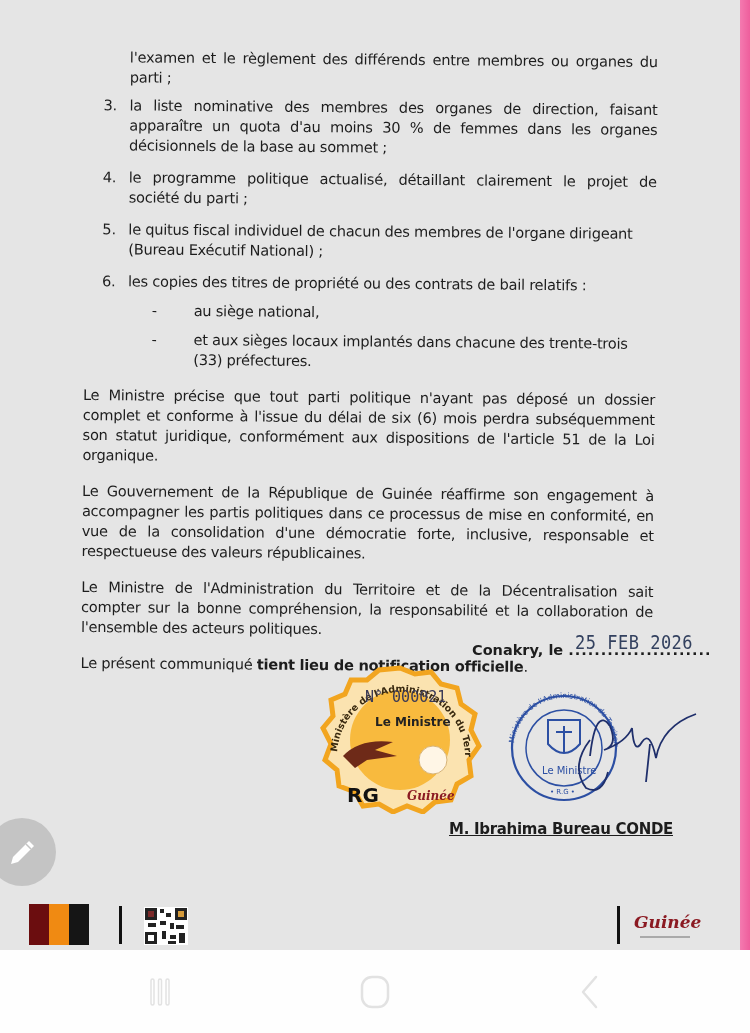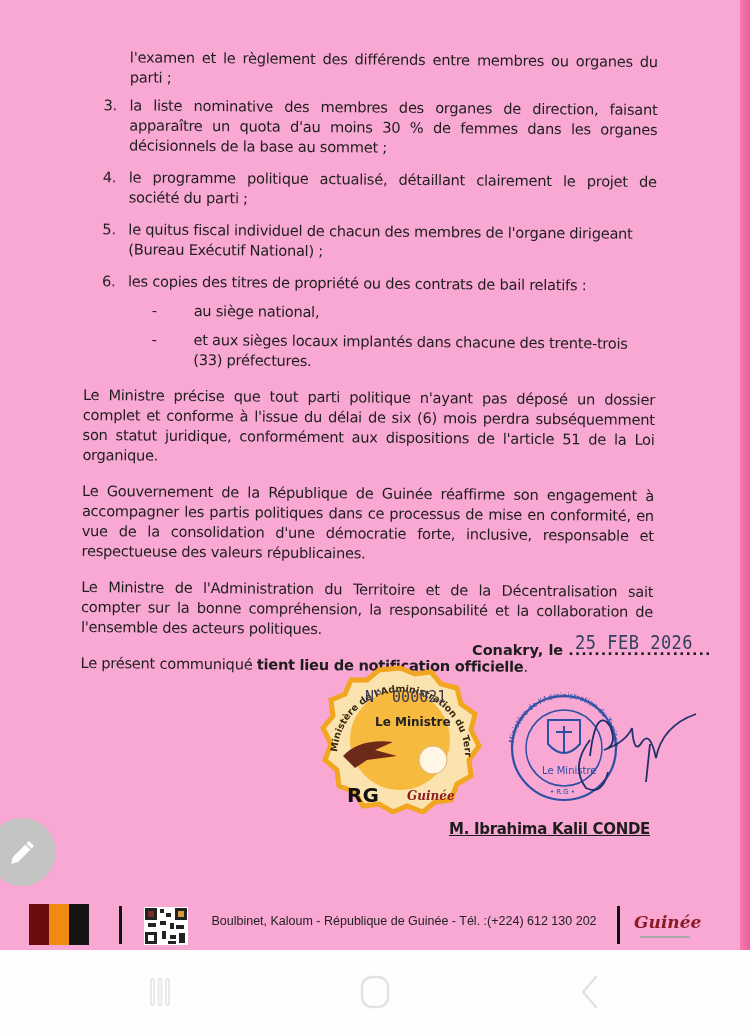--- a/index.html
+++ b/index.html
@@ -4,21 +4,21 @@
   <style>
     html, body { margin: 0; padding: 0; }
     body {
       width: 750px; height: 1033px; overflow: hidden; position: relative;
       background: #fdfdfc;
       font-family: "DejaVu Sans", sans-serif;
       color: #1d1d1d;
     }
     .page {
       position: absolute; left: 0; top: 0; width: 740px; height: 950px;
-      background: #f9a8d4;
+      background: #e5e5e5;
     }
     .pink-edge {
       position: absolute; right: 0; top: 0; width: 10px; height: 950px;
       background: linear-gradient(90deg, #f47ab0, #ee5e9c);
     }
     .doc {
       position: absolute; left: 86px; top: 47px; width: 572px;
       font-size: 14.6px; line-height: 20px; letter-spacing: -0.25px;
       transform: rotate(0.5deg); transform-origin: left top;
     }
@@ -147,21 +147,21 @@
     <text font-family="DejaVu Sans, sans-serif" font-size="7.5" fill="#2c4fa3">
       <textPath href="#ringB" startOffset="3%">Ministère de l'Administration du Territoire</textPath>
     </text>
     <path d="M 48 34 L 80 34 L 80 58 Q 64 76 48 58 Z" fill="none" stroke="#2c4fa3" stroke-width="2"></path>
     <path d="M 64 40 L 64 66 M 56 46 L 72 46" stroke="#2c4fa3" stroke-width="2" fill="none"></path>
     <text x="42" y="88" font-family="DejaVu Sans, sans-serif" font-size="10" fill="#2c4fa3">Le Ministre</text>
     <text x="50" y="108" font-family="DejaVu Sans, sans-serif" font-size="7" fill="#2c4fa3">• R.G •</text>
     <path d="M 90 70 Q 96 20 110 40 Q 118 60 104 64 Q 126 56 132 42 Q 134 70 142 56 Q 150 44 156 72 Q 162 40 196 28 M 150 58 L 146 96 M 90 54 Q 70 80 86 102 Q 102 110 108 86" stroke="#1f2f6b" stroke-width="1.8" fill="none"></path>
   </svg>
 
-  <div class="signatory">M. Ibrahima Kalil CONDE</div>
+  <div class="signatory">M. Ibrahima Bureau CONDE</div>
 
   <div class="footer">
     <div class="flag">
       <span style="background:#6b0d0f"></span>
         <span style="background:#f08a12"></span>
         <span style="background:#151515"></span>
     </div>
     <div class="vbar" style="left:119px"></div>
     <svg class="qr" viewBox="0 0 44 38">
       <rect x="0" y="0" width="44" height="38" fill="#fff"></rect>
@@ -176,21 +176,20 @@
       <rect x="16" y="14" width="6" height="4" fill="#222"></rect>
         <rect x="26" y="16" width="4" height="6" fill="#222"></rect>
       <rect x="32" y="18" width="8" height="4" fill="#222"></rect>
         <rect x="18" y="24" width="4" height="8" fill="#222"></rect>
       <rect x="26" y="28" width="6" height="4" fill="#222"></rect>
         <rect x="35" y="26" width="6" height="10" fill="#222"></rect>
       <rect x="4" y="16" width="8" height="4" fill="#222"></rect>
         <rect x="24" y="34" width="8" height="3" fill="#222"></rect>
     </svg>
     <div class="addr">
-      <div>Boulbinet, Kaloum - République de Guinée - Tél. :(+224) 612 130 202</div>
     </div>
     <div class="vbar" style="left:617px"></div>
     <div class="guinee-logo">Guinée</div>
     <div class="guinee-sub"></div>
   </div>
 </div>
 
 <div class="pink-edge"></div>
 
 <div class="fab">

